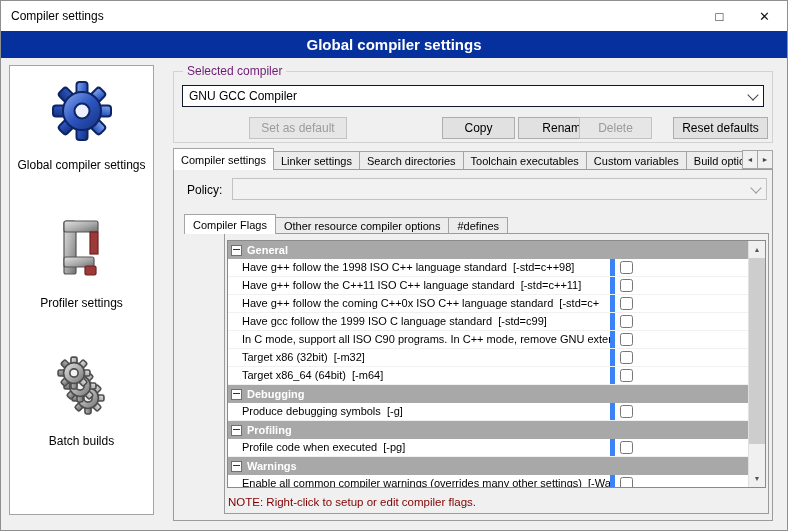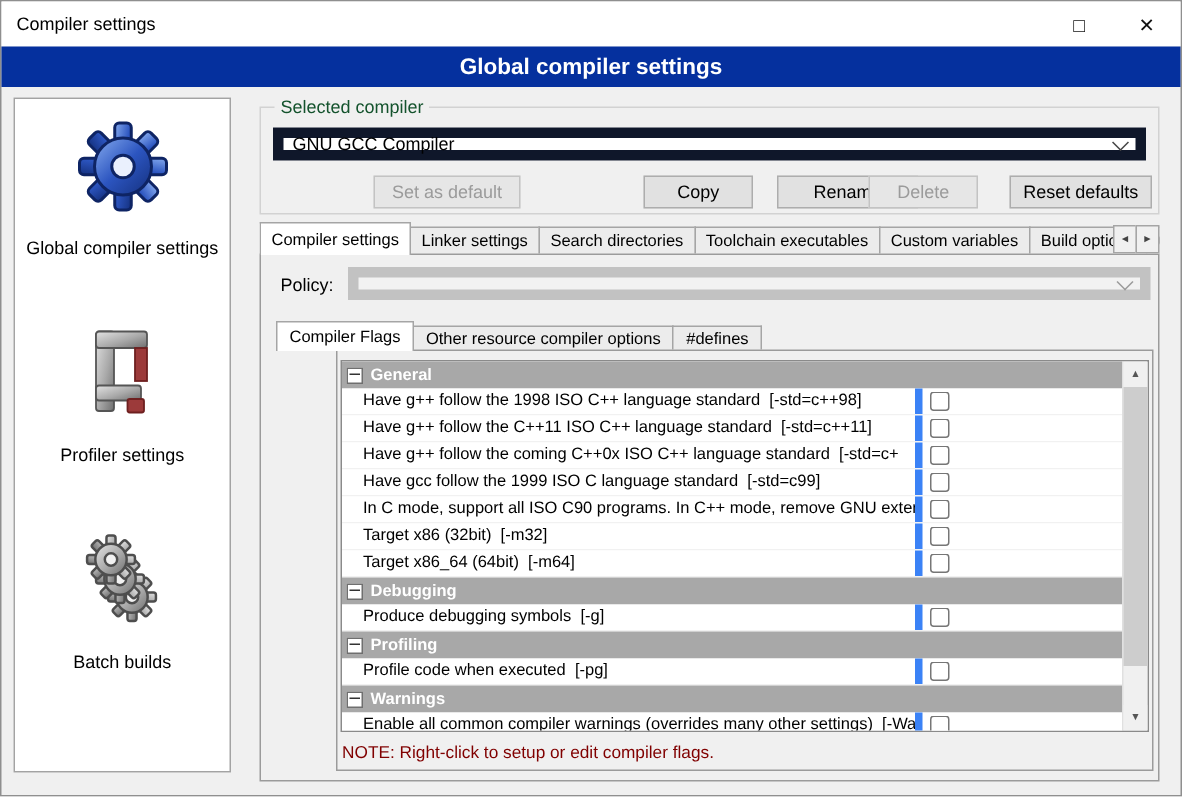--- a/index.html
+++ b/index.html
@@ -28,22 +28,22 @@
            align-items:center;padding-top:12px;}
   .side-item{display:flex;flex-direction:column;align-items:center;margin-bottom:44px;}
   .side-item .icon-box{width:64px;height:64px;}
   .side-item .lbl{margin-top:16px;font-size:12px;color:#000;white-space:nowrap;}
 
   
   .main{position:absolute;left:165px;top:7px;width:614px;height:456px;}
 
   
   .groupbox{position:absolute;left:7px;top:6px;width:600px;height:72px;border:1px solid #d2d2d2;box-sizing:border-box;}
-  .gb-label{position:absolute;top:-8px;left:9px;background:#f0f0f0;padding:0 4px;font-size:12px;color:#14532d;}
-  .combo{position:absolute;left:8px;right:8px;top:13px;height:22px;background:#fff;border:7px solid #0f172a;
+  .gb-label{position:absolute;top:-8px;left:9px;background:#f0f0f0;padding:0 4px;font-size:12px;color:#701a75;}
+  .combo{position:absolute;left:8px;right:8px;top:13px;height:22px;background:#fff;border:1px solid #0f172a;
          box-sizing:border-box;font-size:12px;display:flex;align-items:center;padding-left:6px;color:#000;}
   .combo .arrow-zone{position:absolute;right:1px;top:1px;bottom:1px;width:19px;display:flex;align-items:center;justify-content:center;background:transparent;}
   .chev{width:7px;height:7px;border-right:1.4px solid #444;border-bottom:1.4px solid #444;transform:rotate(45deg);margin-top:-3px;}
   .combo.disabled{background:#f2f2f2;border-color:#c2c2c2;color:#7a7a7a;}
   .combo.disabled .chev{border-color:#9a9a9a;}
 
   .btn{position:absolute;top:45px;height:22px;background:#e1e1e1;border:1px solid #adadad;
        font-size:12px;font-family:inherit;color:#000;box-sizing:border-box;padding:0;}
   .btn.disabled{color:#9b9b9b;border-color:#c3c3c3;background:#e6e6e6;}
 
@@ -189,21 +189,21 @@
 
       <div class="groupbox">
         <span class="gb-label">Selected compiler</span>
         <div class="combo">
           <span>GNU GCC Compiler</span>
           <span class="arrow-zone">
               <span class="chev"></span>
             </span>
         </div>
         <button class="btn disabled" style="left:75px;width:98px;">Set as default</button>
-        <button class="btn" style="left:255px;width:73px;">Copy</button>
+        <button class="btn" style="left:268px;width:73px;">Copy</button>
         <button class="btn" style="left:344px;width:94px;">Rename</button>
         <button class="btn disabled" style="left:405px;width:73px;">Delete</button>
         <button class="btn" style="right:4px;width:95px;">Reset defaults</button>
       </div>
 
       <div class="tabstrip">
         <div class="tab selected">Compiler settings</div>
         <div class="tab">Linker settings</div>
         <div class="tab">Search directories</div>
         <div class="tab">Toolchain executables</div>

